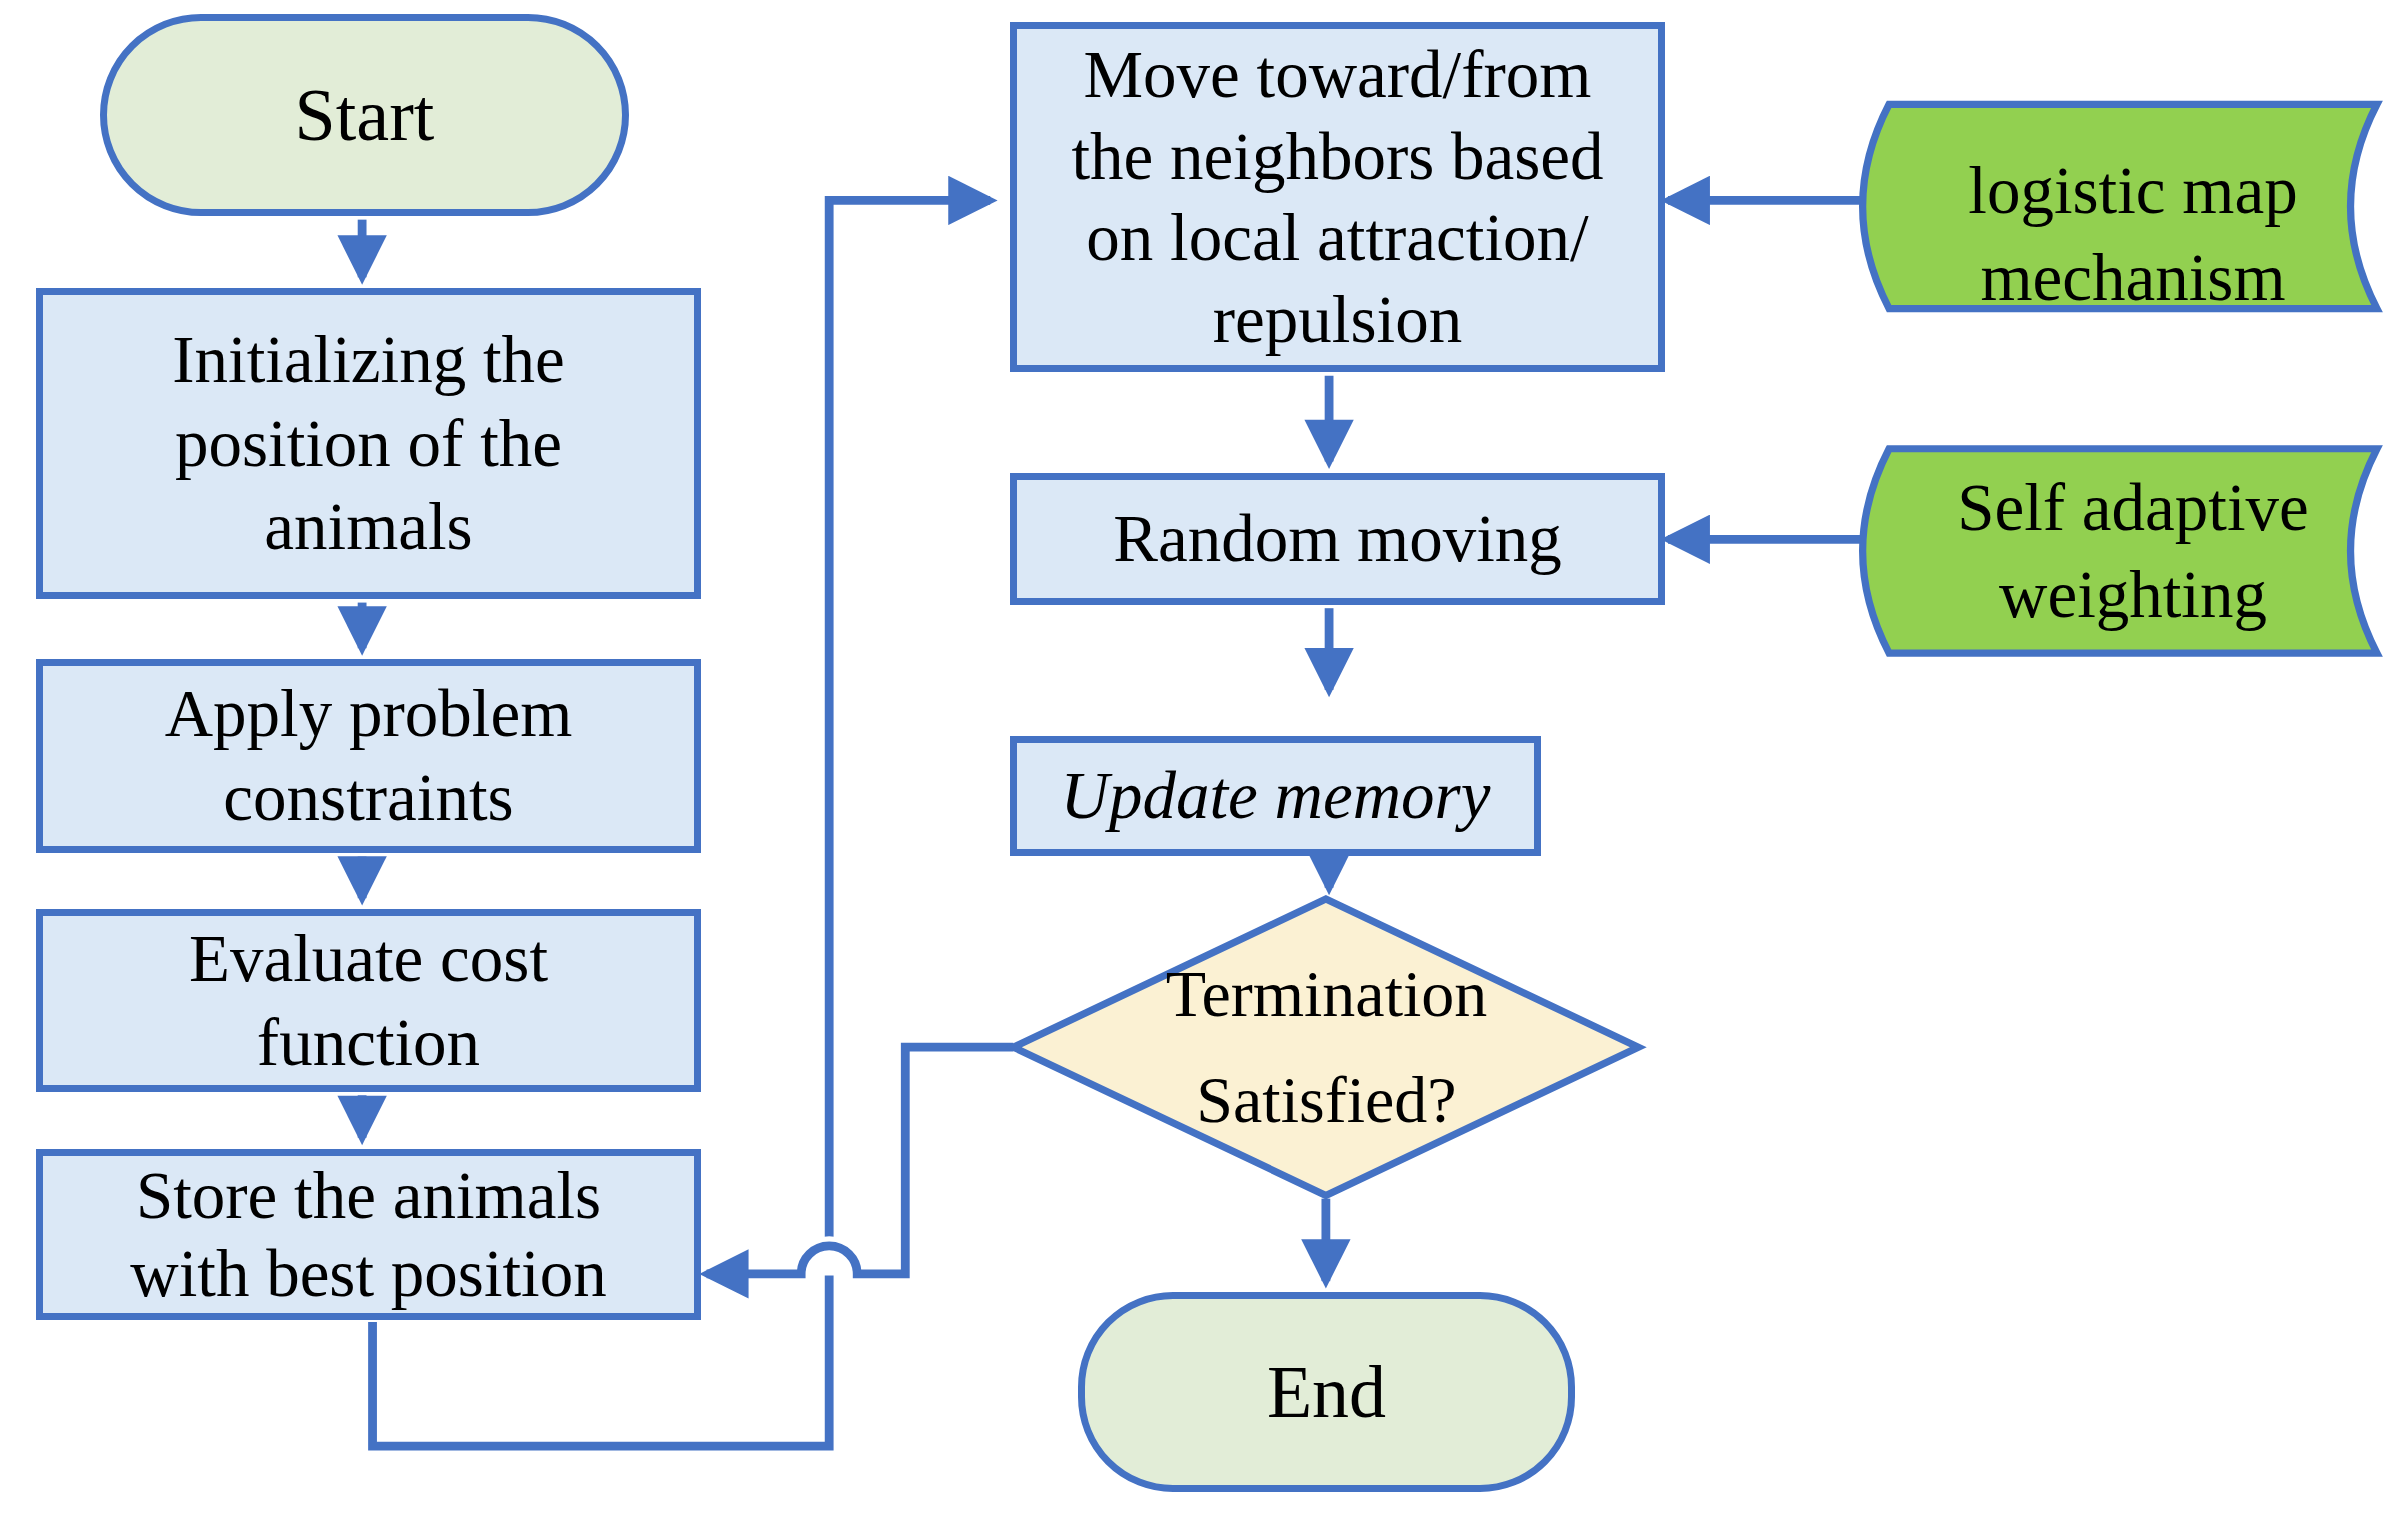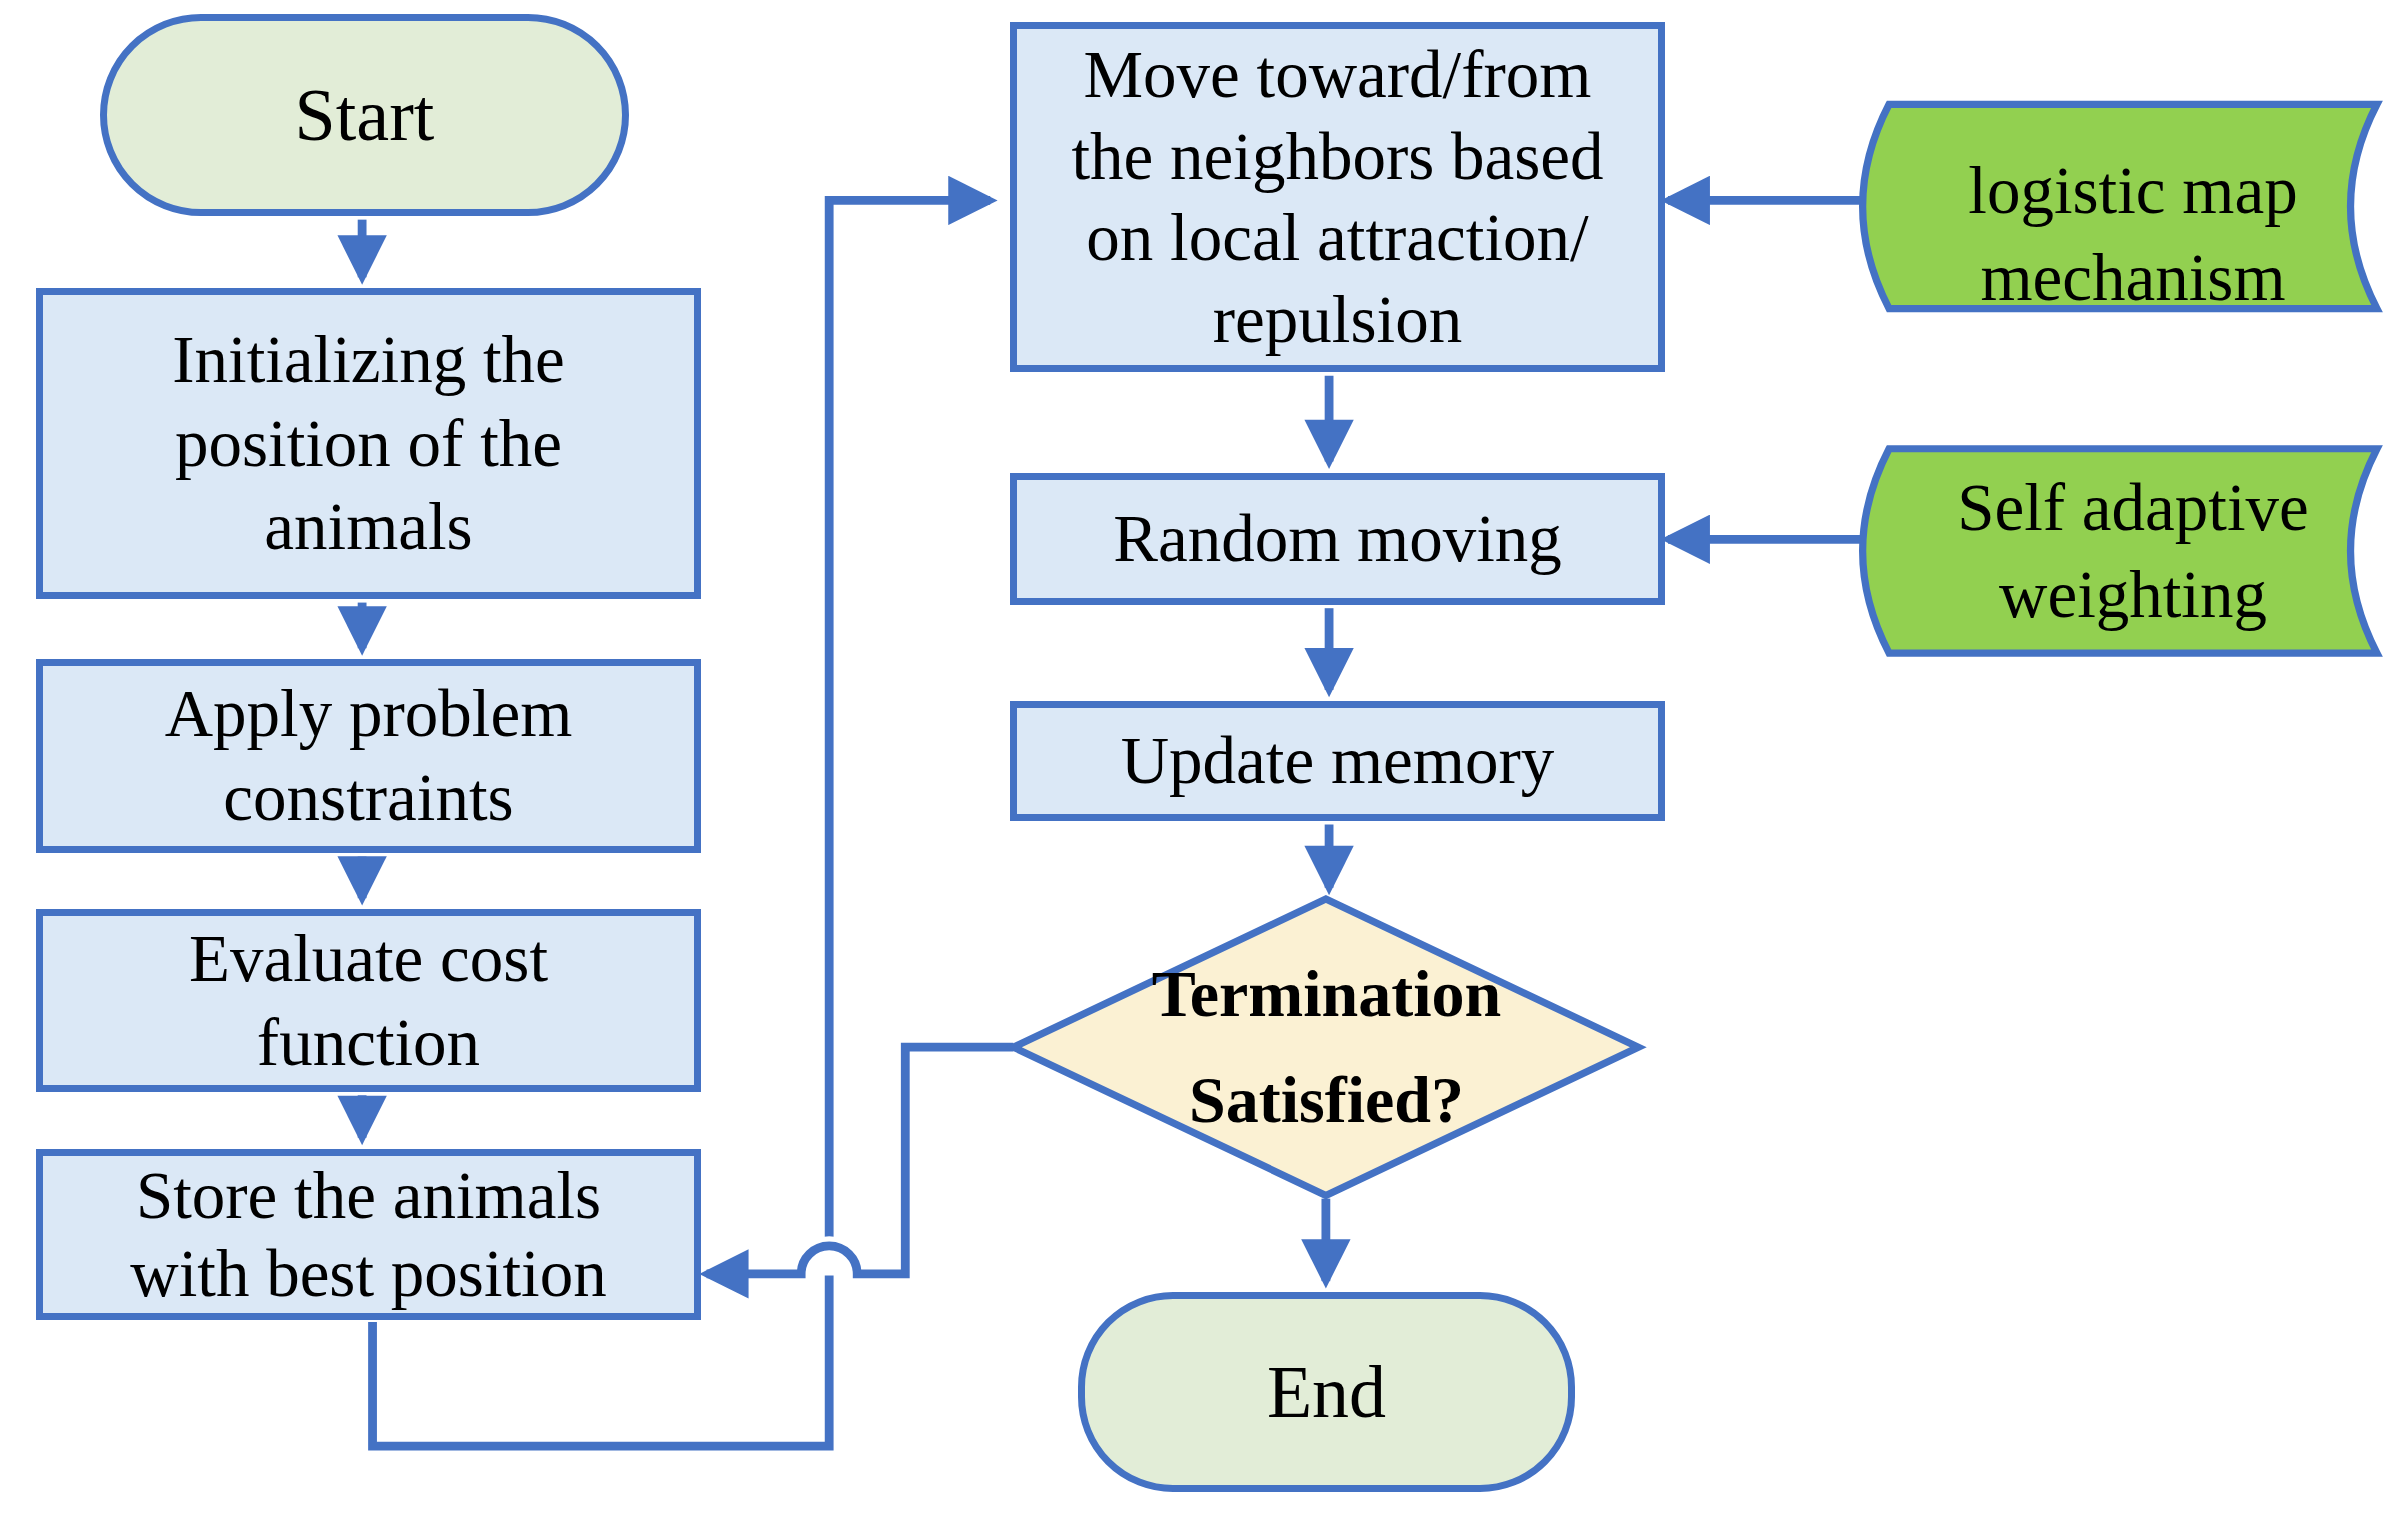--- a/index.html
+++ b/index.html
@@ -91,25 +91,25 @@
   <div class="node process-node" style="left:28px;top:1149px;width:665px;height:171px;line-height:1.15;">Store the animals
 with best position</div>
 
   <div class="node process-node" style="left:1002px;top:22.4px;width:655px;height:350px;line-height:1.22;">Move toward/from
 the neighbors based
 on local attraction/
 repulsion</div>
 
   <div class="node process-node" style="left:1002px;top:473px;width:655px;height:132px;">Random moving</div>
 
-  <div class="node process-node" style="left:1002px;top:701px;width:655px;height:120px;">Update memory</div>
+  <div class="node process-node" style="left:1002px;top:736px;width:531px;height:120px;font-style:italic;">Update memory</div>
 
   <div class="node terminator-node" style="left:1078px;top:1292px;width:497px;height:200px;border-radius:95px;">End</div>
 
-  <div class="overlay-label" style="left:1046px;top:939px;width:561px;height:216px;font-size:66px;line-height:1.6;font-weight:bold;">Termination
+  <div class="overlay-label" style="left:1046px;top:939px;width:561px;height:216px;font-size:66px;line-height:1.6;">Termination
 Satisfied?</div>
 
   <div class="overlay-label" style="left:1889px;top:120px;width:488px;height:172px;margin-top:28px;">logistic map
 mechanism</div>
 
   <div class="overlay-label" style="left:1889px;top:465px;width:488px;height:172px;">Self adaptive
 weighting</div>
 
 </div>
 

